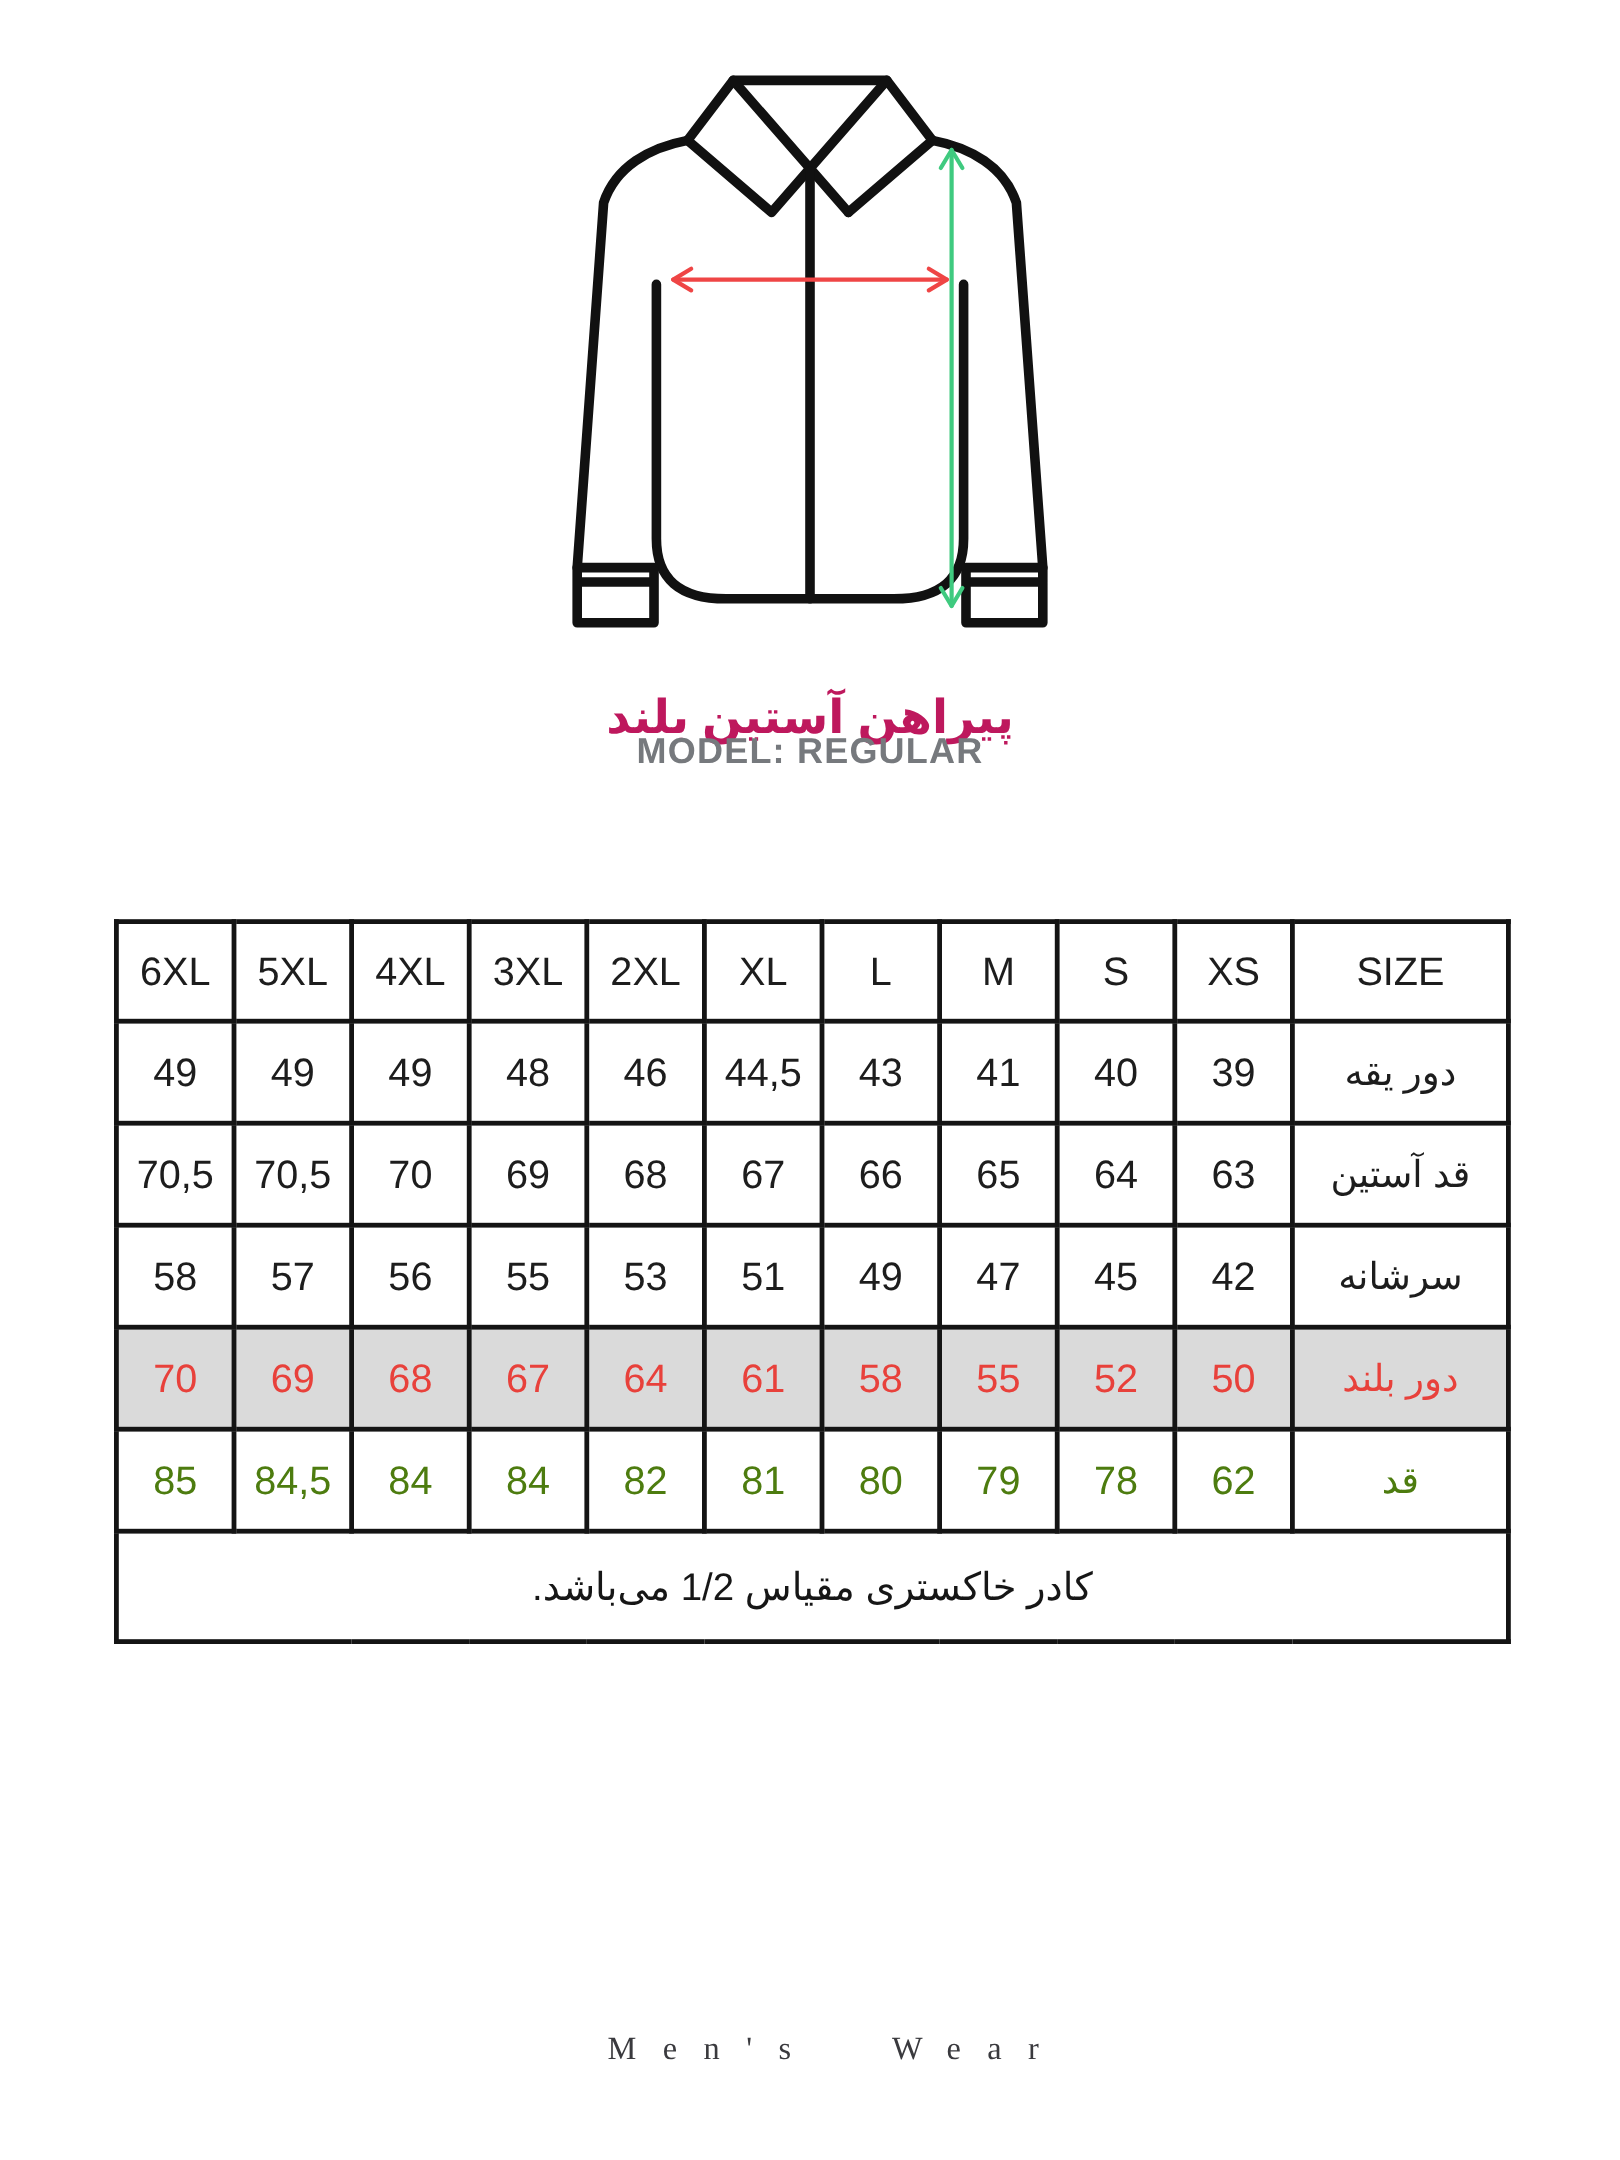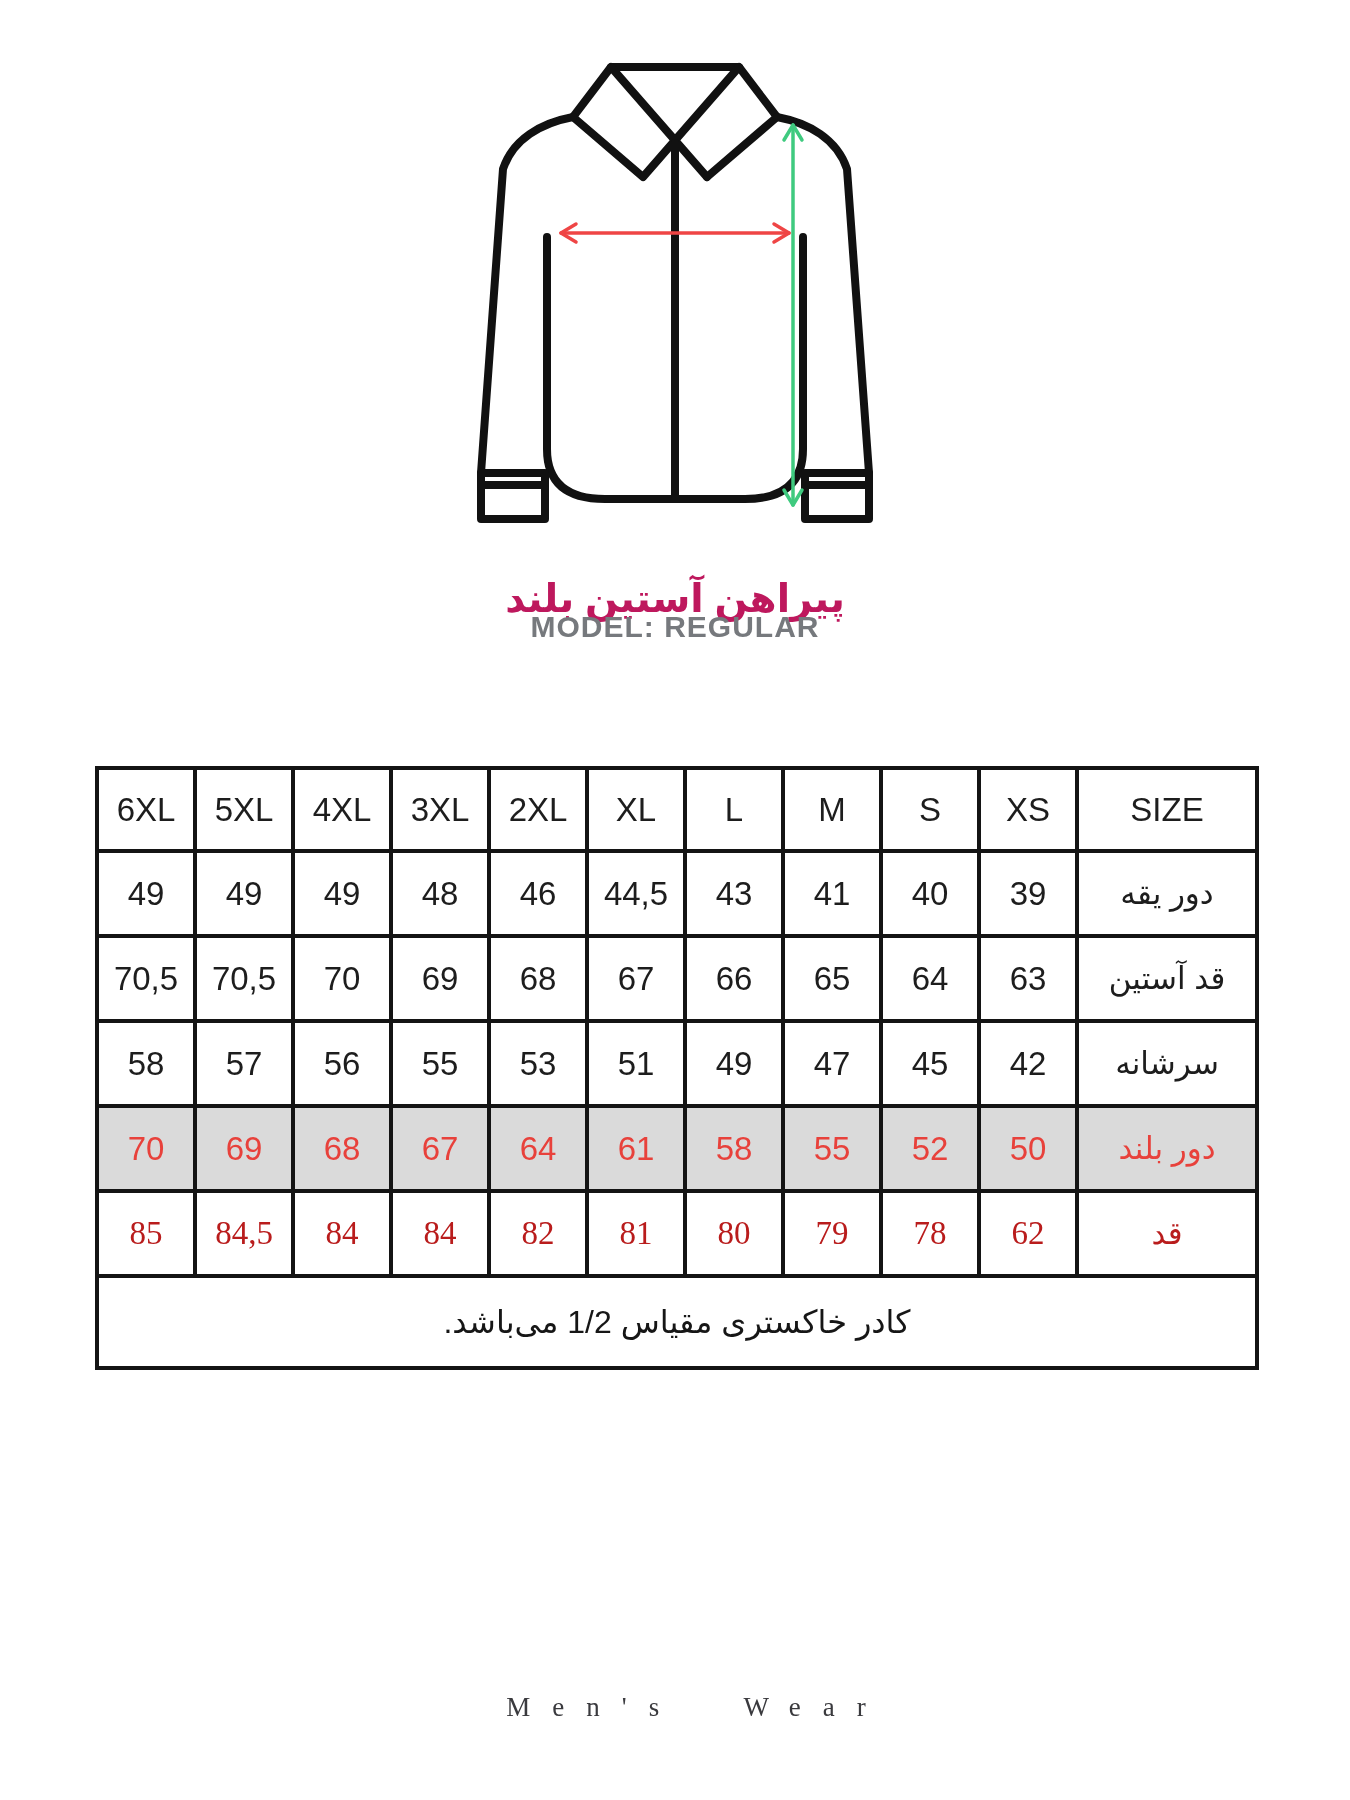--- a/index.html
+++ b/index.html
@@ -21,21 +21,21 @@
   .size-table col.size-col{width:98px;}
   .size-table col.label-col{width:180px;}
   .size-table th,.size-table td{
     border:4px solid #141414;text-align:center;vertical-align:middle;
     font-size:33px;font-weight:normal;color:#1d1d1d;padding:0;
   }
   .size-table thead tr{height:83px;}
   .size-table tbody tr{height:85px;}
   .size-table td.label-cell{font-size:31px;}
   .size-table tr.row-chest td{background:#dadada;color:#e8413b;}
-  .size-table tr.row-height td{color:#b91c1c;font-family:Liberation Serif, serif;}
+  .size-table tr.row-height td{color:#4d7c0f;}
   .size-table tr.note-row{height:92px;}
   .size-table tr.note-row td{font-size:32px;color:#161616;}
   
   .brand{
     top:1593px;font-family:"Liberation Serif","DejaVu Serif",serif;
     font-size:95px;font-weight:400;letter-spacing:2px;word-spacing:10px;color:#1b1b1f;
   }
   .tagline{
     top:1692px;font-family:"Liberation Serif","DejaVu Serif",serif;
     font-size:27px;letter-spacing:22px;word-spacing:34px;color:#3a3a3e;padding-left:22px;

